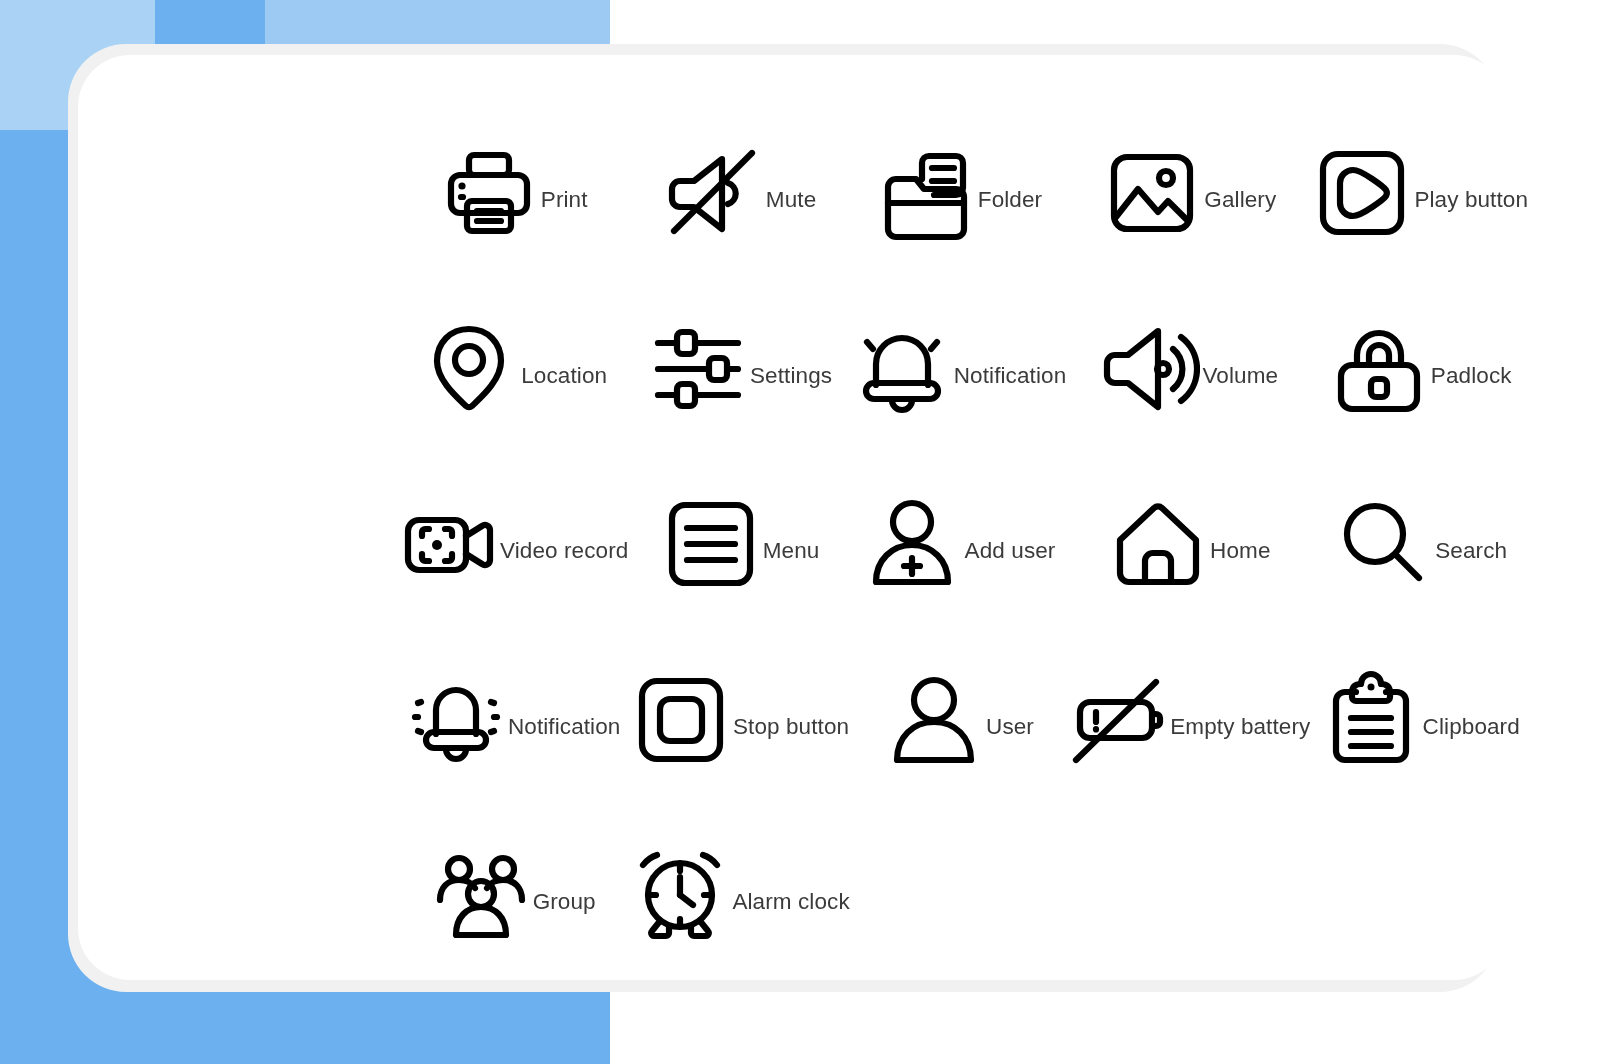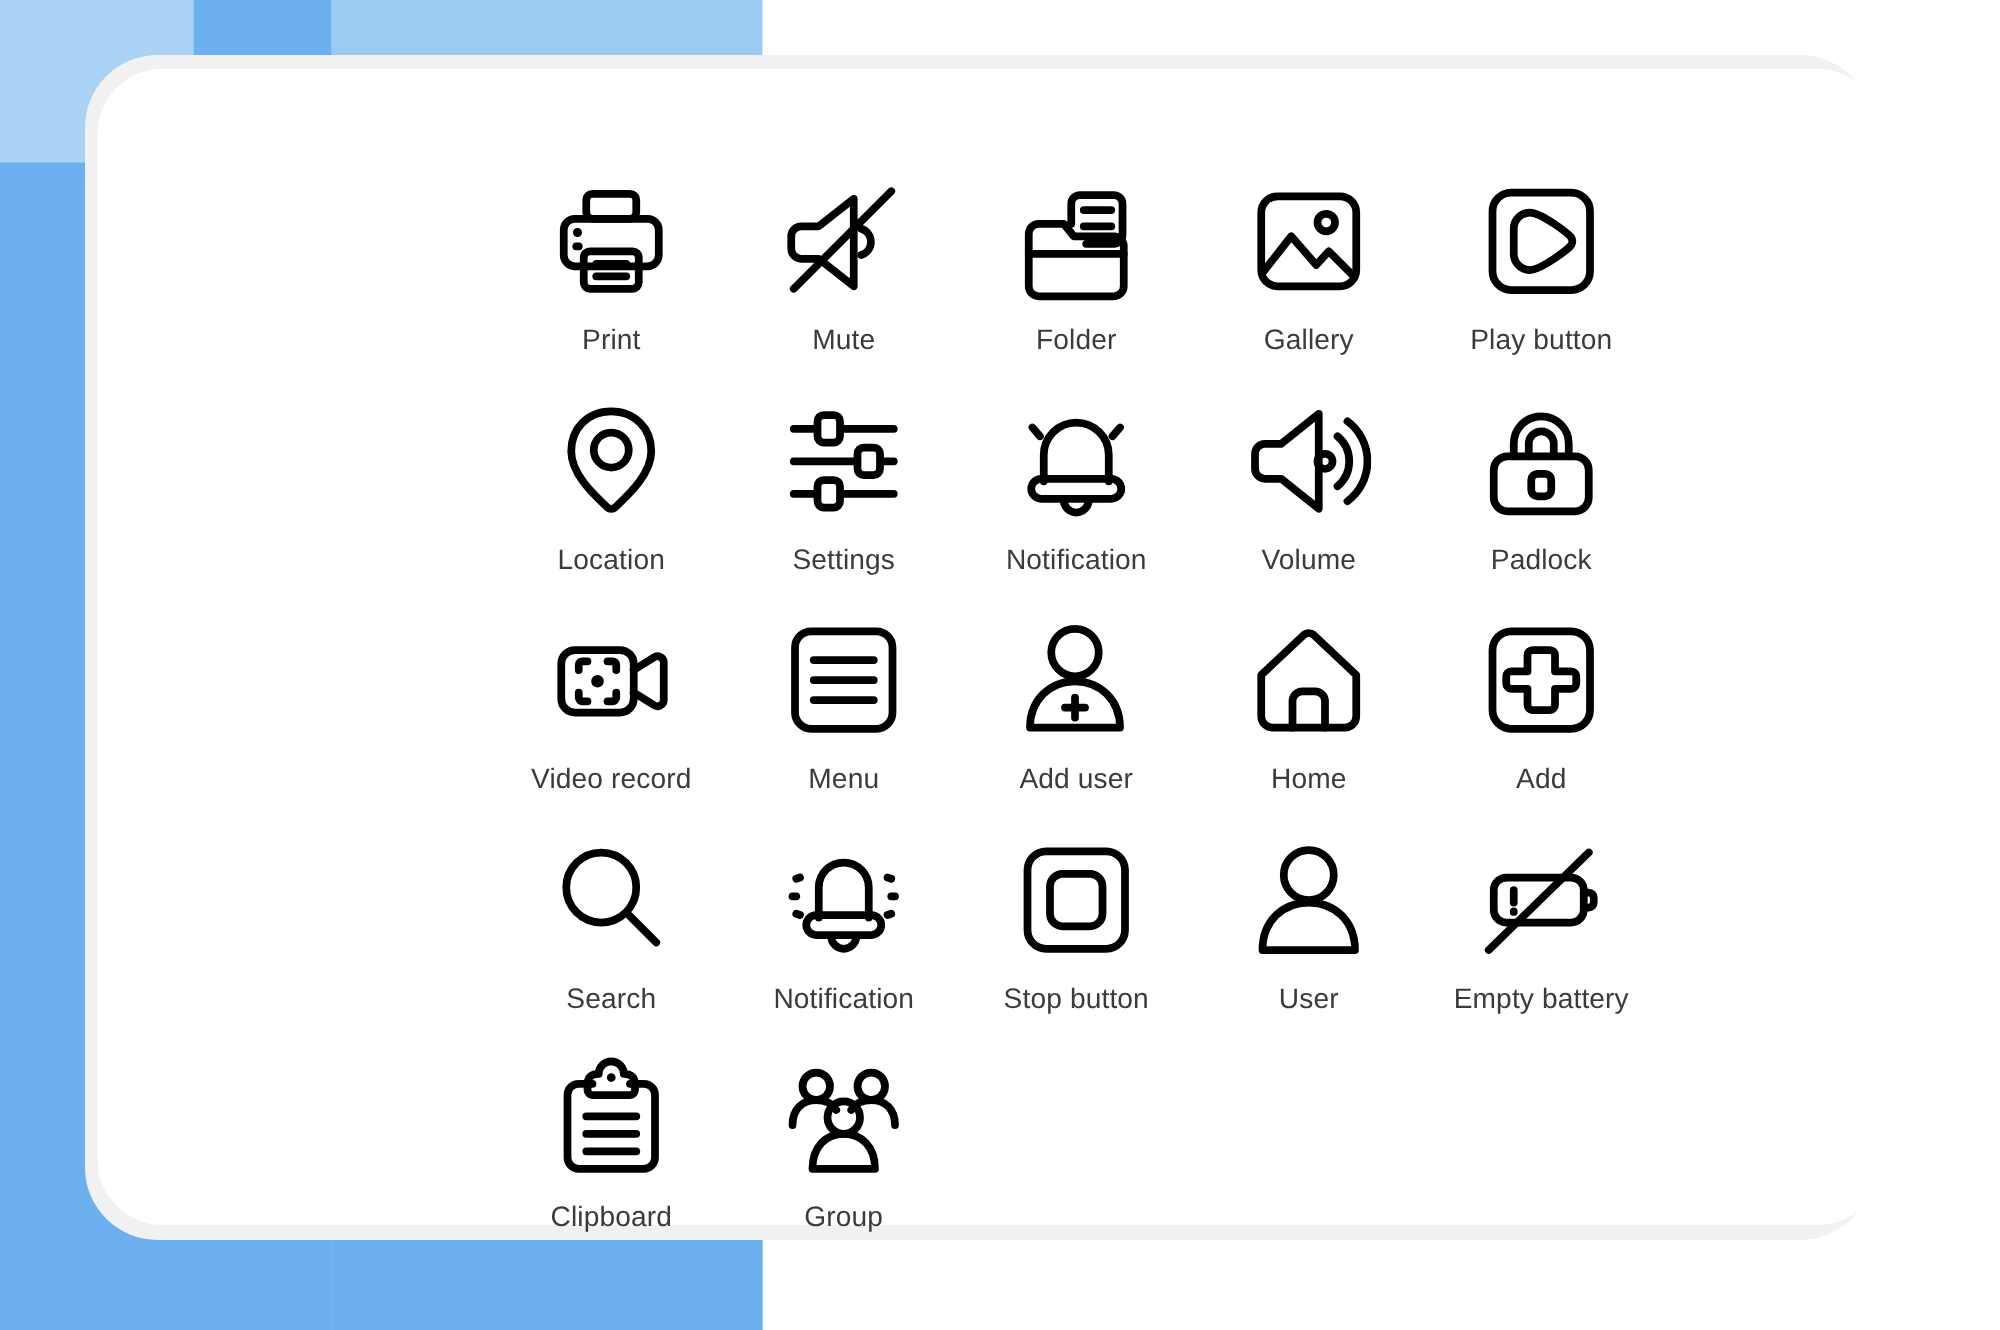--- a/index.html
+++ b/index.html
@@ -90,23 +90,23 @@
     width: 930px;
     height: 878px;
     display: grid;
     grid-template-columns: repeat(5, 1fr);
     grid-template-rows: repeat(5, 1fr);
     align-items: start;
   }
 
   .icon-cell {
     display: flex;
-    flex-direction: column;
+    flex-direction: row;
     align-items: center;
-    justify-content: flex-start;
+    justify-content: center;
   }
 
   .icon-art {
     width: 104px;
     height: 104px;
     display: flex;
     align-items: center;
     justify-content: center;
   }
   .icon-art svg {
@@ -306,29 +306,20 @@
             <svg viewBox="0 0 100 100" xmlns="http://www.w3.org/2000/svg">
     <path d="M12 46 L46 14 a6 6 0 0 1 8 0 L88 46 v33 a9 9 0 0 1 -9 9 H21 a9 9 0 0 1 -9 -9 z"></path>
     <path d="M37 88 V67 a8 8 0 0 1 8 -8 h10 a8 8 0 0 1 8 8 v21"></path>
             </svg>
           </div>
           <div class="icon-label">Home</div>
         </div>
         <div class="icon-cell">
           <div class="icon-art">
             <svg viewBox="0 0 100 100" xmlns="http://www.w3.org/2000/svg">
-    <rect x="11" y="11" width="78" height="78" rx="15"></rect>
-    <path d="M43 26 h14 a4 4 0 0 1 4 4 v13 h13 a4 4 0 0 1 4 4 v6 a4 4 0 0 1 -4 4 H61 v13 a4 4 0 0 1 -4 4 H43 a4 4 0 0 1 -4 -4 V57 H26 a4 4 0 0 1 -4 -4 v-6 a4 4 0 0 1 4 -4 h13 V30 a4 4 0 0 1 4 -4 z"></path>
-            </svg>
-          </div>
-          <div class="icon-label">Add</div>
-        </div>
-        <div class="icon-cell">
-          <div class="icon-art">
-            <svg viewBox="0 0 100 100" xmlns="http://www.w3.org/2000/svg">
     <circle cx="42" cy="40" r="28"></circle>
     <line x1="63" y1="61" x2="86" y2="84"></line>
             </svg>
           </div>
           <div class="icon-label">Search</div>
         </div>
         <div class="icon-cell">
           <div class="icon-art">
             <svg viewBox="0 0 100 100" xmlns="http://www.w3.org/2000/svg">
     <path d="M30 64 V40 a20 20 0 0 1 40 0 v24"></path>
@@ -393,16 +384,34 @@
     <circle cx="28" cy="24" r="11"></circle>
     <path d="M9 55 C9 42 17 35 28 35 c7 0 13 3 16 8"></path>
     <circle cx="72" cy="24" r="11"></circle>
     <path d="M91 55 C91 42 83 35 72 35 c-7 0 -13 3 -16 8"></path>
     <circle cx="50" cy="49" r="13"></circle>
     <path d="M25 90 C25 72 36 62 50 62 c14 0 25 10 25 28 z"></path>
             </svg>
           </div>
           <div class="icon-label">Group</div>
         </div>
+        <div class="icon-cell">
+          <div class="icon-art">
+            <svg viewBox="0 0 100 100" xmlns="http://www.w3.org/2000/svg">
+    <circle cx="50" cy="50" r="32"></circle>
+    <line x1="50" y1="50" x2="50" y2="32"></line>
+    <line x1="50" y1="50" x2="63" y2="60"></line>
+    <line x1="50" y1="21" x2="50" y2="26"></line>
+    <line x1="50" y1="74" x2="50" y2="79"></line>
+    <line x1="21" y1="50" x2="26" y2="50"></line>
+    <line x1="74" y1="50" x2="79" y2="50"></line>
+    <path d="M13 20 a29 29 0 0 1 14 -10"></path>
+    <path d="M87 20 a29 29 0 0 0 -14 -10"></path>
+    <path d="M30 76 L22 86 a3 3 0 0 0 2 5 h12 a3 3 0 0 0 3 -3 v-6"></path>
+    <path d="M70 76 L78 86 a3 3 0 0 1 -2 5 H64 a3 3 0 0 1 -3 -3 v-6"></path>
+            </svg>
+          </div>
+          <div class="icon-label">Alarm clock</div>
+        </div>
       </div>
   </div>
 
 </div>
 
 </body></html>

